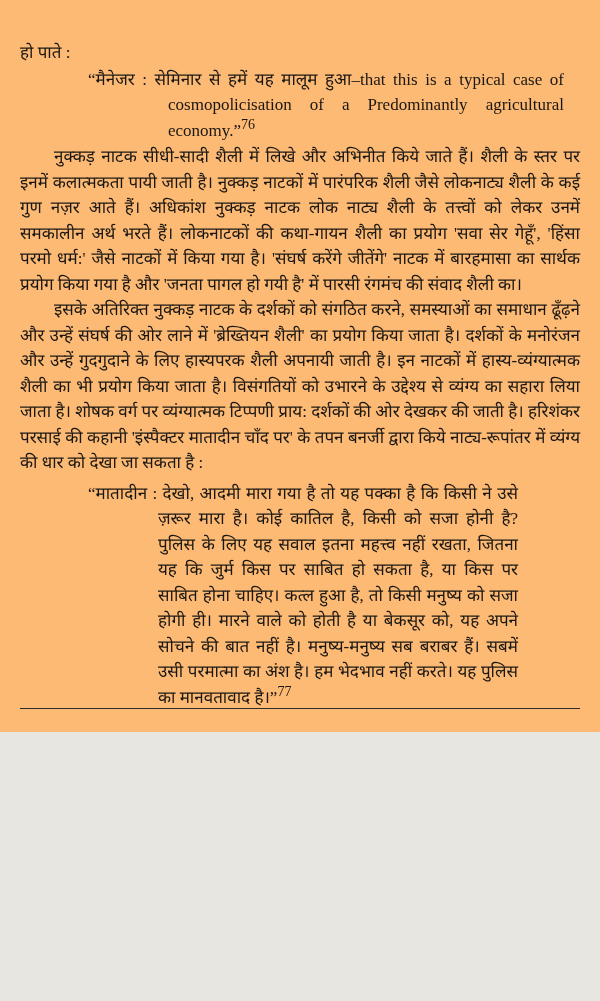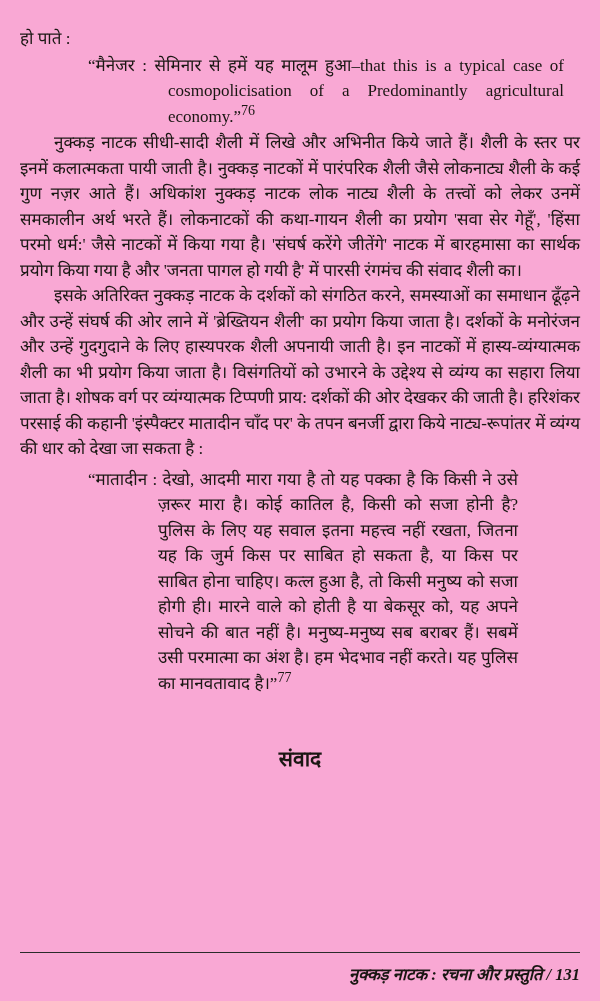--- a/index.html
+++ b/index.html
@@ -4,23 +4,23 @@
 <style>
   * { margin: 0; padding: 0; box-sizing: border-box; }
   html, body { width: 600px; }
   body {
     background: #e8e6e0;
     font-family: "Liberation Serif", "DejaVu Serif", serif;
   }
   .page {
     position: relative;
     width: 600px;
-    height: 1001px;
-    background: #f9a8d4;
-    padding: 26px 20px 60px 20px;
+    height: 732px;
+    background: #fdba74;
+    padding: 40px 20px 60px 20px;
     color: #1a1713;
     font-size: 17px;
     line-height: 25.5px;
     text-align: justify;
     overflow: hidden;
   }
   .para { text-indent: 34px; }
   .no-indent { text-indent: 0; }
   .quote { text-align: justify; }
   .quote-manager {
@@ -78,16 +78,15 @@
   <p class="para">इसके अतिरिक्त नुक्कड़ नाटक के दर्शकों को संगठित करने, समस्याओं का समाधान ढूँढ़ने और उन्हें संघर्ष की ओर लाने में 'ब्रेख्तियन शैली' का प्रयोग किया जाता है। दर्शकों के मनोरंजन और उन्हें गुदगुदाने के लिए हास्यपरक शैली अपनायी जाती है। इन नाटकों में हास्य-व्यंग्यात्मक शैली का भी प्रयोग किया जाता है। विसंगतियों को उभारने के उद्देश्य से व्यंग्य का सहारा लिया जाता है। शोषक वर्ग पर व्यंग्यात्मक टिप्पणी प्राय: दर्शकों की ओर देखकर की जाती है। हरिशंकर परसाई की कहानी 'इंस्पैक्टर मातादीन चाँद पर' के तपन बनर्जी द्वारा किये नाट्य-रूपांतर में व्यंग्य की धार को देखा जा सकता है :</p>
 
   <p class="quote quote-matadin"><span>“मातादीन : </span><span>देखो, आदमी मारा गया है तो यह पक्का है कि किसी ने उसे ज़रूर मारा है। कोई कातिल है, किसी को सजा होनी है? पुलिस के लिए यह सवाल इतना महत्त्व नहीं रखता, जितना यह कि जुर्म किस पर साबित हो सकता है, या किस पर साबित होना चाहिए। कत्ल हुआ है, तो किसी मनुष्य को सजा होगी ही। मारने वाले को होती है या बेकसूर को, यह अपने सोचने की बात नहीं है। मनुष्य-मनुष्य सब बराबर हैं। सबमें उसी परमात्मा का अंश है। हम भेदभाव नहीं करते। यह पुलिस का मानवतावाद है।”</span><sup class="fn">77</sup></p>
 
 
   <h2 class="heading">संवाद</h2>
 
 
   <div class="footer">
     <hr class="footer-rule">
-    <p class="footer-text">नुक्कड़ नाटक : रचना और प्रस्तुति / 131</p>
   </div>
 
 </div>
 
 </body></html>

